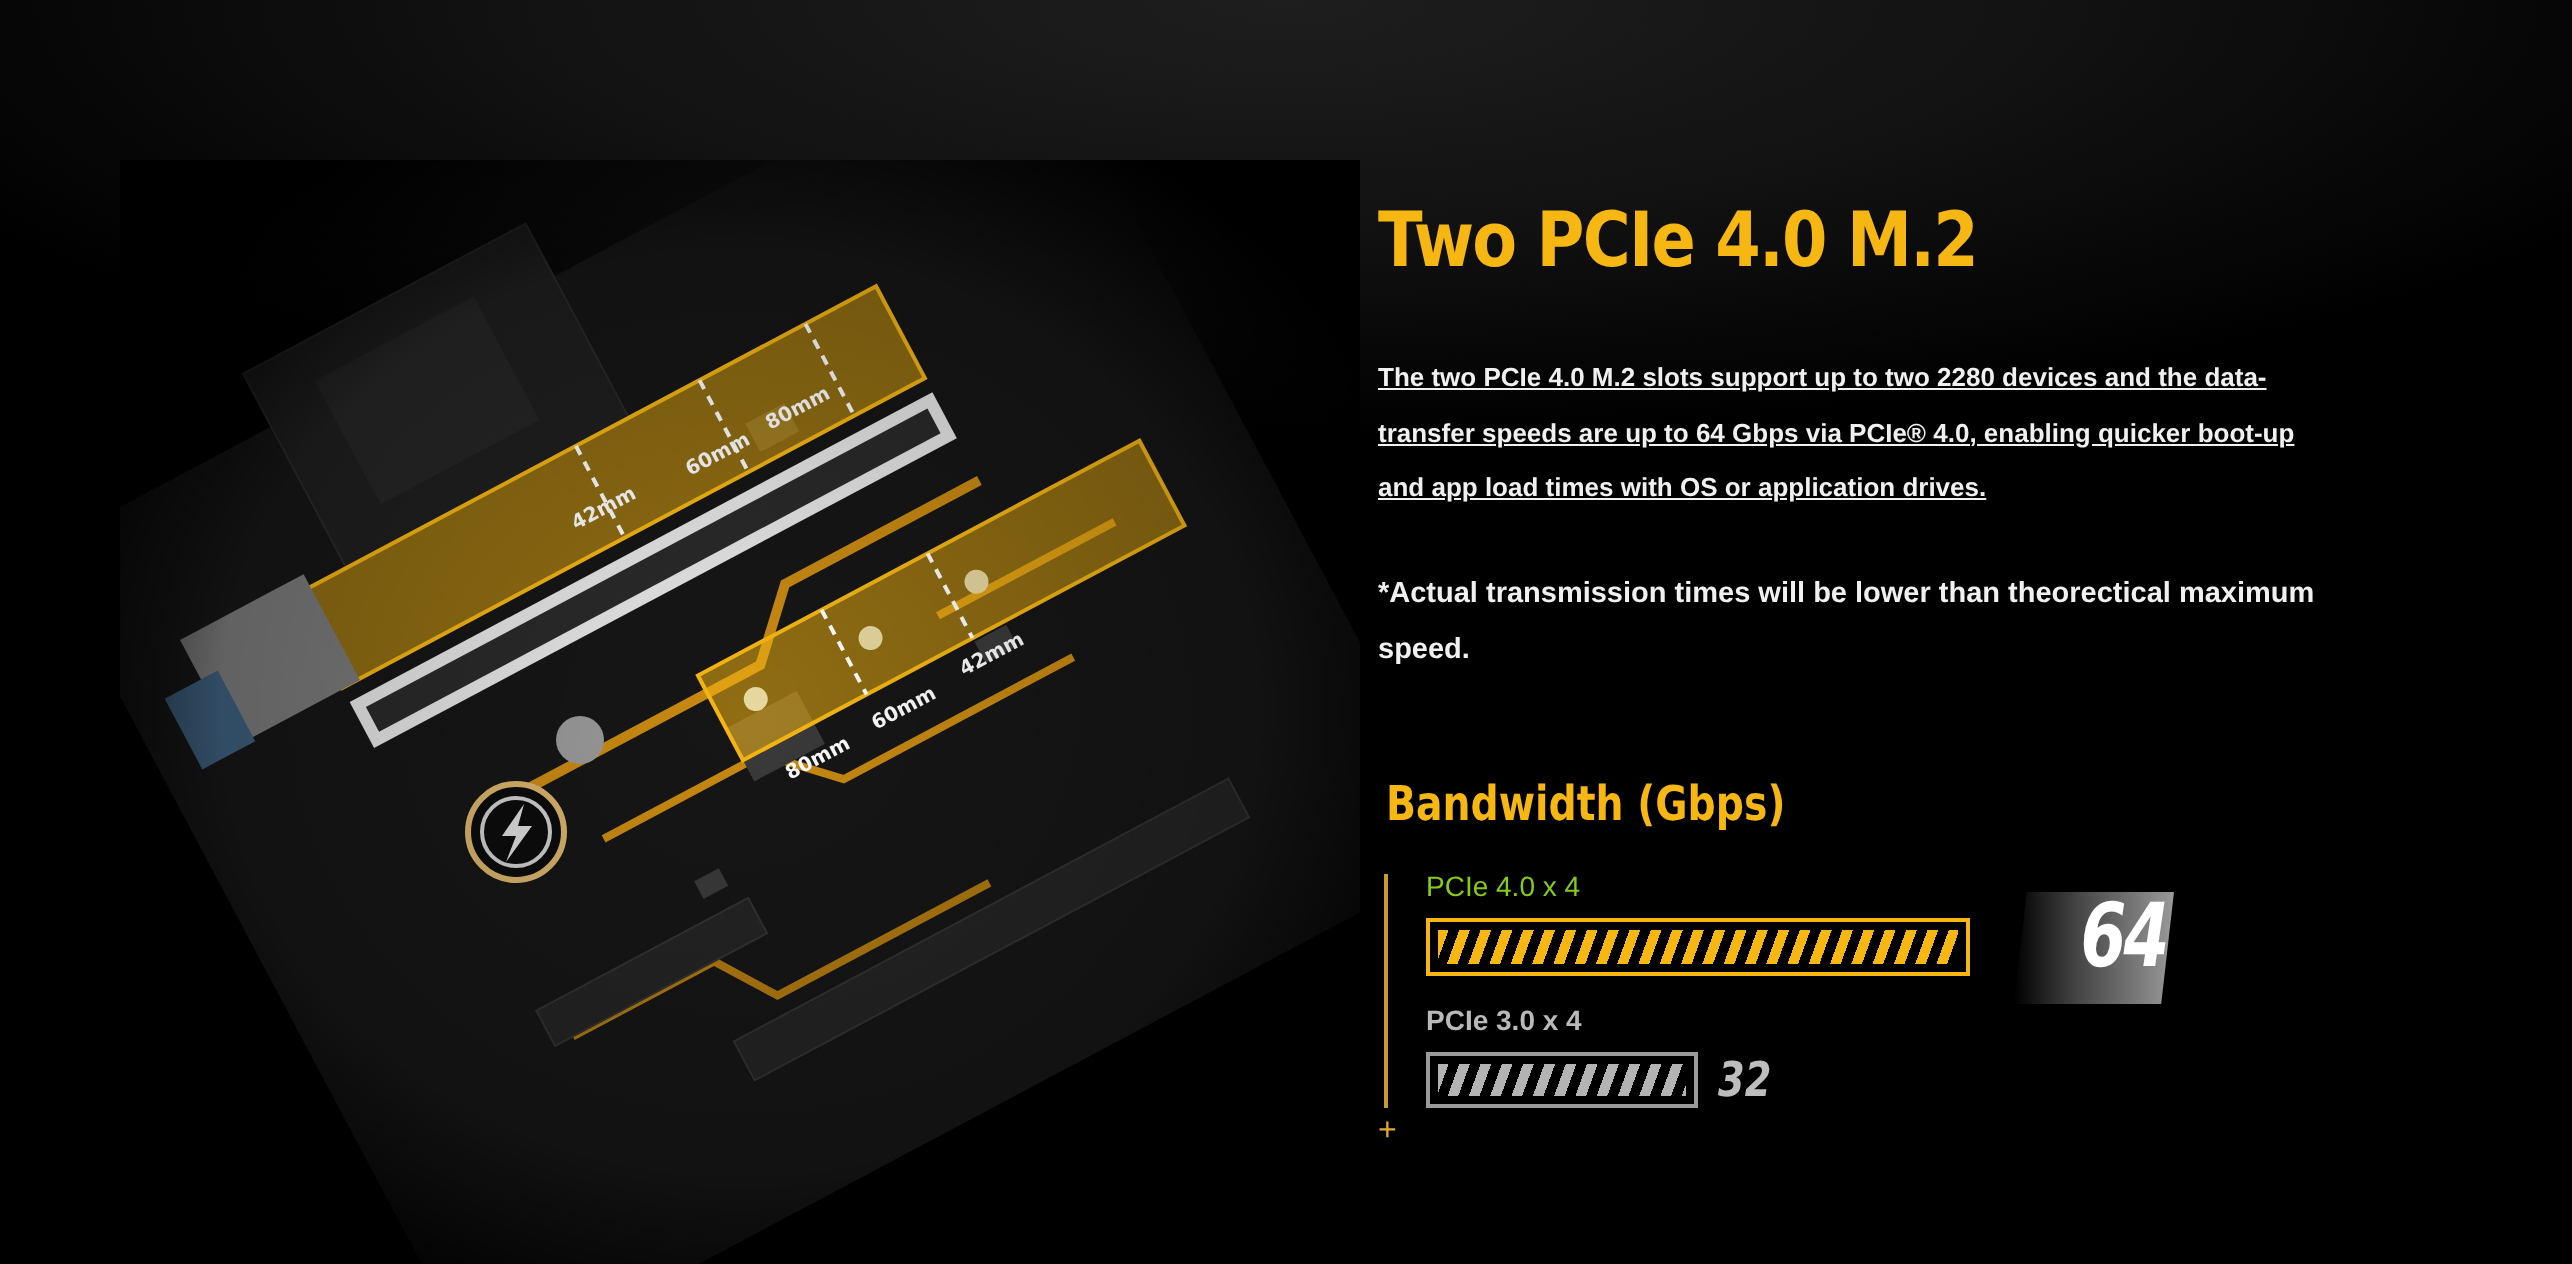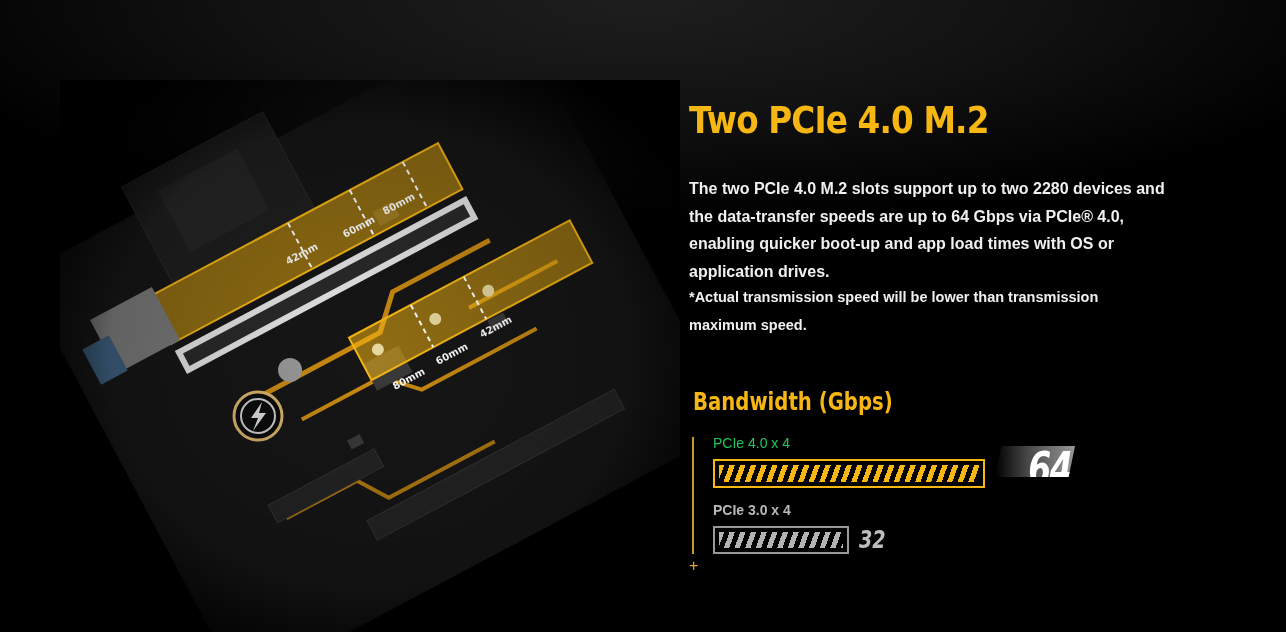--- a/index.html
+++ b/index.html
@@ -11,42 +11,42 @@
   }
   .board { position:absolute; left:60px; top:80px; width:620px; height:552px; }
   .board svg { width:100%; height:100%; display:block; }
 
   .content { position:absolute; left:689px; top:0; width:560px; }
   .title { position:absolute; top:98px; left:0; margin:0;
            font-family:"DejaVu Sans", sans-serif; font-weight:bold;
            font-size:38px; letter-spacing:-1px; color:#f6b713;
            transform:scaleX(0.86); transform-origin:left top; white-space:nowrap; }
   .desc { position:absolute; top:175px; left:0; width:480px; margin:0;
-          font-size:16px; line-height:27.5px; color:#f0f0f0; font-weight:bold; }
+          font-size:13px; line-height:27.5px; color:#f0f0f0; font-weight:bold;text-decoration:underline; }
   .note { position:absolute; top:284px; left:0; width:480px; margin:0;
           font-size:14.5px; line-height:27.5px; color:#f0f0f0; font-weight:bold; }
 
   .bw-title { position:absolute; top:388px; left:4px; margin:0;
               font-family:"DejaVu Sans", sans-serif; font-weight:bold; font-size:24px;
               color:#f6b713; transform:scaleX(0.82); transform-origin:left top; white-space:nowrap; }
   .axis { position:absolute; left:3px; top:437px; width:2px; height:117px; background:#c99a2e; }
   .plus { position:absolute; left:0px; top:558px; color:#e0a830; font-size:16px; line-height:16px; }
 
   .bar-label { position:absolute; left:24px; font-size:14px; }
-  .bar-label.l1 { top:435px; color:#22c55e; }
+  .bar-label.l1 { top:435px; color:#84cc16; }
   .bar-label.l2 { top:502px; color:#b9b9b9;font-weight:bold; }
 
   .bar { position:absolute; left:24px; box-sizing:border-box; }
   .bar.b1 { top:459px; width:272px; height:29px; border:2px solid #f6b713; padding:4px; }
   .bar.b2 { top:526px; width:136px; height:28px; border:2px solid #9a9a9a; padding:4px; }
   .stripes { width:100%; height:100%; }
   .b1 .stripes { background: repeating-linear-gradient(110deg, #f6b713 0 5px, #000 5px 10px); }
   .b2 .stripes { background: repeating-linear-gradient(110deg, #b3b3b3 0 5px, #000 5px 10px); }
 
-  .val64 { position:absolute; left:306px; top:446px; width:80px; height:31px;
+  .val64 { position:absolute; left:318px; top:446px; width:80px; height:56px;
            background:linear-gradient(90deg, rgba(255,255,255,0) 0%, rgba(200,200,200,0.35) 40%, rgba(255,255,255,0.6) 100%);
            clip-path:polygon(8% 0,100% 0,92% 100%,0 100%); }
   .val64 span { position:absolute; right:4px; top:-3px; font-family:"DejaVu Sans", sans-serif;
                 font-weight:bold; font-style:italic; font-size:44px; color:#fff;
                 transform:scaleX(0.75); transform-origin:right top; letter-spacing:-2px; }
   .val32 { position:absolute; left:170px; top:526px; font-family:"DejaVu Sans", sans-serif;
            font-style:italic; font-weight:bold; font-size:24px; color:#bdbdbd;
            transform:scaleX(0.8); transform-origin:left top; }
 </style>
 </head>
@@ -121,21 +121,21 @@
 
     <circle cx="230" cy="290" r="12" fill="#9a9a9a"></circle>
 
     <rect x="0" y="0" width="620" height="552" fill="url(#fade)"></rect>
   </svg>
 </div>
 
 <div class="content">
   <h1 class="title">Two PCIe 4.0 M.2</h1>
   <p class="desc">The two PCIe 4.0 M.2 slots support up to two 2280 devices and the data-transfer speeds are up to 64 Gbps via PCIe® 4.0, enabling quicker boot-up and app load times with OS or application drives.</p>
-  <p class="note">*Actual transmission speed will be lower than transmission maximum speed.</p>
+  <p class="note">*Actual transmission times will be lower than theorectical maximum speed.</p>
 
   <div>
     <h2 class="bw-title">Bandwidth (Gbps)</h2>
     <div class="axis"></div>
     <div class="plus">+</div>
 
     <div class="bar-label l1">PCIe 4.0 x 4</div>
     <div class="bar b1">
         <div class="stripes"></div>
       </div>

